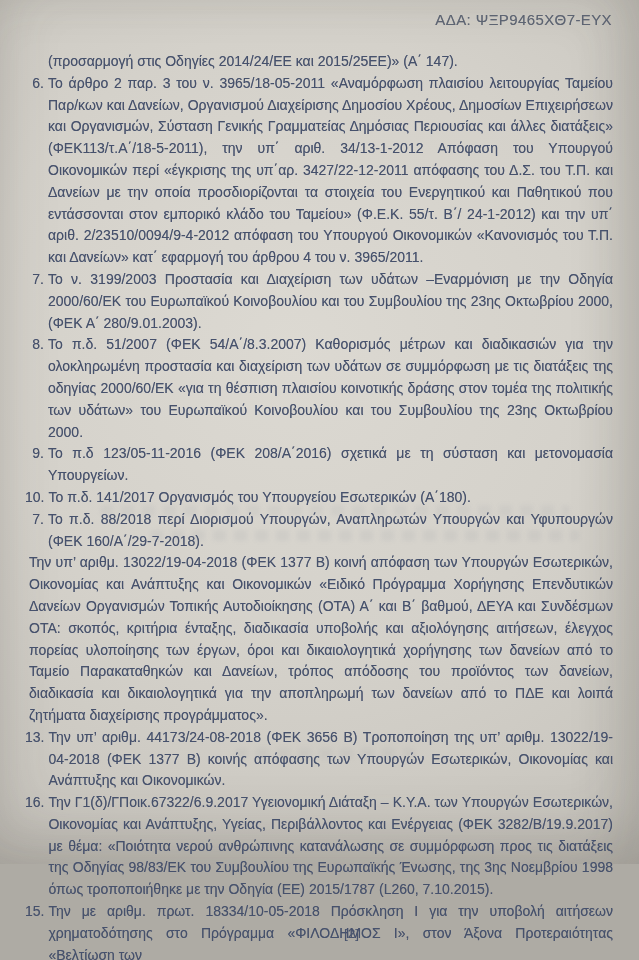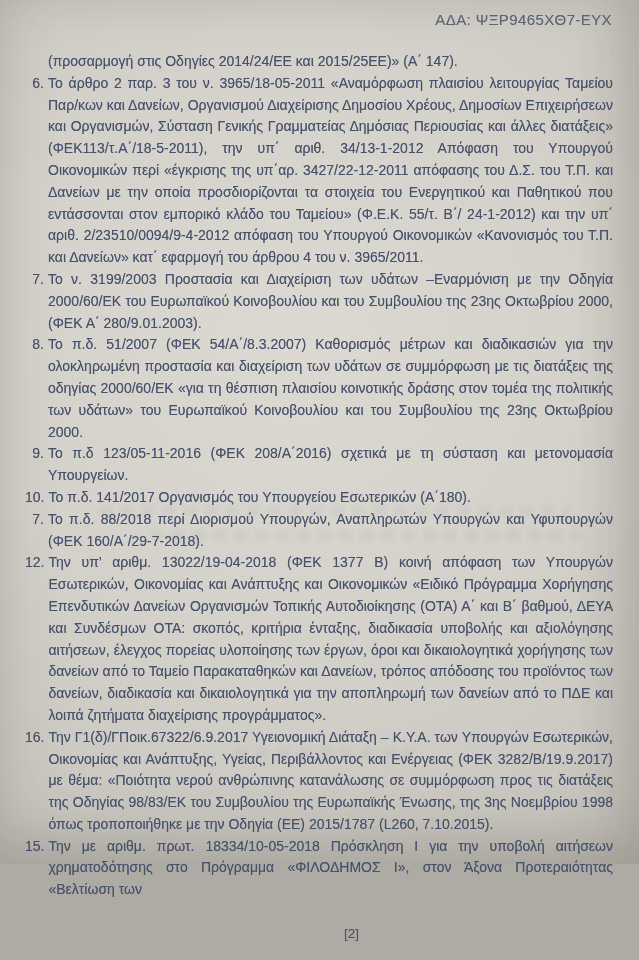--- a/index.html
+++ b/index.html
@@ -85,24 +85,27 @@
       <span class="num">10.</span>
       <span class="txt">Το π.δ. 141/2017 Οργανισμός του Υπουργείου Εσωτερικών (Α΄180).</span>
     </div>
 
     <div class="row">
       <span class="num">7.</span>
       <span class="txt">Το π.δ. 88/2018 περί Διορισμού Υπουργών, Αναπληρωτών Υπουργών και Υφυπουργών (ΦΕΚ 160/Α΄/29-7-2018).</span>
     </div>
 
     <div class="row">
-      <span class="num">12.</span>
       <span class="txt">Την υπ’ αριθμ. 13022/19-04-2018 (ΦΕΚ 1377 Β) κοινή απόφαση των Υπουργών Εσωτερικών, Οικονομίας και Ανάπτυξης και Οικονομικών «Ειδικό Πρόγραμμα Χορήγησης Επενδυτικών Δανείων Οργανισμών Τοπικής Αυτοδιοίκησης (ΟΤΑ) Α΄ και Β΄ βαθμού, ΔΕΥΑ και Συνδέσμων ΟΤΑ: σκοπός, κριτήρια ένταξης, διαδικασία υποβολής και αξιολόγησης αιτήσεων, έλεγχος πορείας υλοποίησης των έργων, όροι και δικαιολογητικά χορήγησης των δανείων από το Ταμείο Παρακαταθηκών και Δανείων, τρόπος απόδοσης του προϊόντος των δανείων, διαδικασία και δικαιολογητικά για την αποπληρωμή των δανείων από το ΠΔΕ και λοιπά ζητήματα διαχείρισης προγράμματος».</span>
     </div>
 
+    <div class="row">
+      <span class="num">13.</span>
+      <span class="txt">Την υπ’ αριθμ. 44173/24-08-2018 (ΦΕΚ 3656 Β) Τροποποίηση της υπ’ αριθμ. 13022/19-04-2018 (ΦΕΚ 1377 Β) κοινής απόφασης των Υπουργών Εσωτερικών, Οικονομίας και Ανάπτυξης και Οικονομικών.</span>
+    </div>
 
     <div class="row">
       <span class="num">16.</span>
       <span class="txt">Την Γ1(δ)/ΓΠοικ.67322/6.9.2017 Υγειονομική Διάταξη – Κ.Υ.Α. των Υπουργών Εσωτερικών, Οικονομίας και Ανάπτυξης, Υγείας, Περιβάλλοντος και Ενέργειας (ΦΕΚ 3282/Β/19.9.2017) με θέμα: «Ποιότητα νερού ανθρώπινης κατανάλωσης σε συμμόρφωση προς τις διατάξεις της Οδηγίας 98/83/ΕΚ του Συμβουλίου της Ευρωπαϊκής Ένωσης, της 3ης Νοεμβρίου 1998 όπως τροποποιήθηκε με την Οδηγία (ΕΕ) 2015/1787 (L260, 7.10.2015).</span>
     </div>
 
     <div class="row">
       <span class="num">15.</span>
       <span class="txt">Την με αριθμ. πρωτ. 18334/10-05-2018 Πρόσκληση Ι για την υποβολή αιτήσεων χρηματοδότησης στο Πρόγραμμα «ΦΙΛΟΔΗΜΟΣ Ι», στον Άξονα Προτεραιότητας «Βελτίωση των</span>
     </div>

